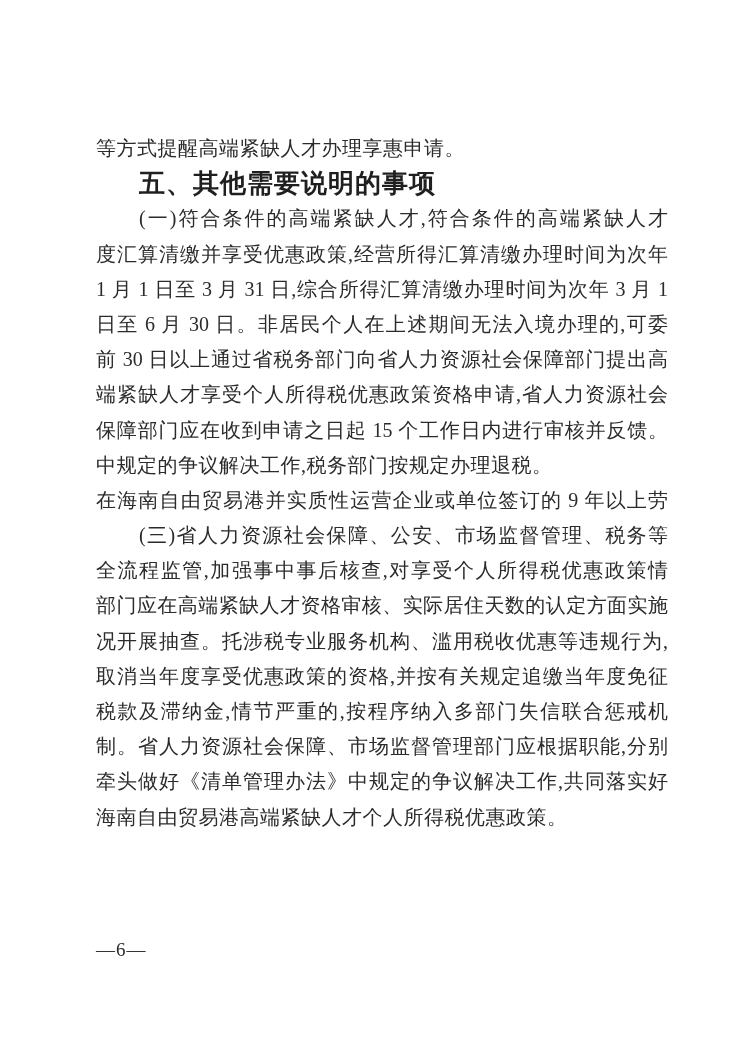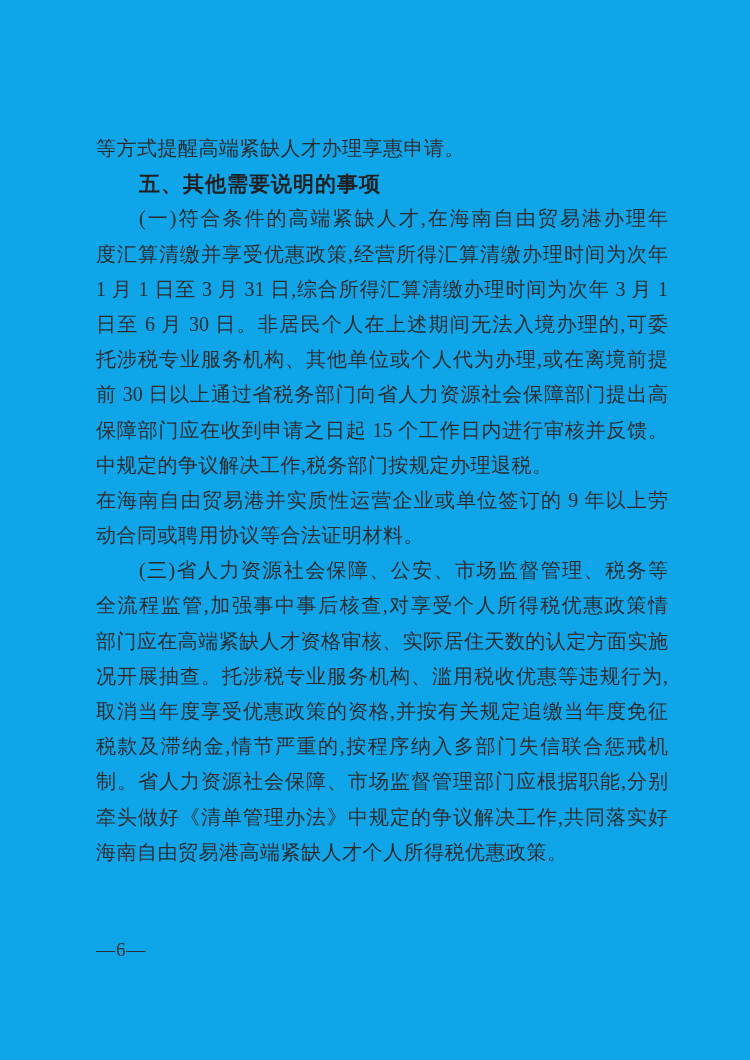--- a/index.html
+++ b/index.html
@@ -4,21 +4,21 @@
 <style>
   html, body {
     margin: 0;
     padding: 0;
     background: #e8e8e8;
   }
   .page {
     position: relative;
     width: 750px;
     height: 1060px;
-    background: #0ea5e9;
+    background: #ffffff;
     overflow: hidden;
     font-family: "Liberation Serif", "DejaVu Serif", serif;
   }
   .doc-body {
     position: absolute;
     left: 96px;
     top: 131px;
     width: 572px;
   }
   .line {
@@ -36,21 +36,21 @@
     text-align: justify;
     text-align-last: justify;
     letter-spacing: 0;
   }
   .line.indent {
     padding-left: 43px;
   }
   .line.heading {
     font-family: "Liberation Sans", "DejaVu Sans", sans-serif;
     font-weight: 700;
-    font-size: 21px;
+    font-size: 26px;
     letter-spacing: 1px;
     color: #1f1f1f;
   }
   .page-number {
     position: absolute;
     left: 96px;
     top: 938px;
     font-size: 19px;
     line-height: 24px;
     letter-spacing: 1px;
@@ -58,30 +58,29 @@
     font-family: "Liberation Serif", "DejaVu Serif", serif;
   }
 </style>
 </head>
 <body>
 
 <div class="page">
   <div class="doc-body" id="doc-body">
       <div class="line">等方式提醒高端紧缺人才办理享惠申请。</div>
       <div class="line indent heading">五、其他需要说明的事项</div>
-      <div class="line fill indent">(一)符合条件的高端紧缺人才,在海南自由贸易港办理年</div>
+      <div class="line fill indent">(一)符合条件的高端紧缺人才,符合条件的高端紧缺人才</div>
       <div class="line fill">度汇算清缴并享受优惠政策,经营所得汇算清缴办理时间为次年</div>
       <div class="line fill">1 月 1 日至 3 月 31 日,综合所得汇算清缴办理时间为次年 3 月 1</div>
       <div class="line fill">日至 6 月 30 日。非居民个人在上述期间无法入境办理的,可委</div>
-      <div class="line fill">托涉税专业服务机构、其他单位或个人代为办理,或在离境前提</div>
       <div class="line fill">前 30 日以上通过省税务部门向省人力资源社会保障部门提出高</div>
+      <div class="line fill">端紧缺人才享受个人所得税优惠政策资格申请,省人力资源社会</div>
       <div class="line fill">保障部门应在收到申请之日起 15 个工作日内进行审核并反馈。</div>
       <div class="line">中规定的争议解决工作,税务部门按规定办理退税。</div>
       <div class="line fill">在海南自由贸易港并实质性运营企业或单位签订的 9 年以上劳</div>
-      <div class="line">动合同或聘用协议等合法证明材料。</div>
       <div class="line fill indent">(三)省人力资源社会保障、公安、市场监督管理、税务等</div>
       <div class="line fill">全流程监管,加强事中事后核查,对享受个人所得税优惠政策情</div>
       <div class="line fill">部门应在高端紧缺人才资格审核、实际居住天数的认定方面实施</div>
       <div class="line fill">况开展抽查。托涉税专业服务机构、滥用税收优惠等违规行为,</div>
       <div class="line fill">取消当年度享受优惠政策的资格,并按有关规定追缴当年度免征</div>
       <div class="line fill">税款及滞纳金,情节严重的,按程序纳入多部门失信联合惩戒机</div>
       <div class="line fill">制。省人力资源社会保障、市场监督管理部门应根据职能,分别</div>
       <div class="line fill">牵头做好《清单管理办法》中规定的争议解决工作,共同落实好</div>
       <div class="line">海南自由贸易港高端紧缺人才个人所得税优惠政策。</div>
     </div>

